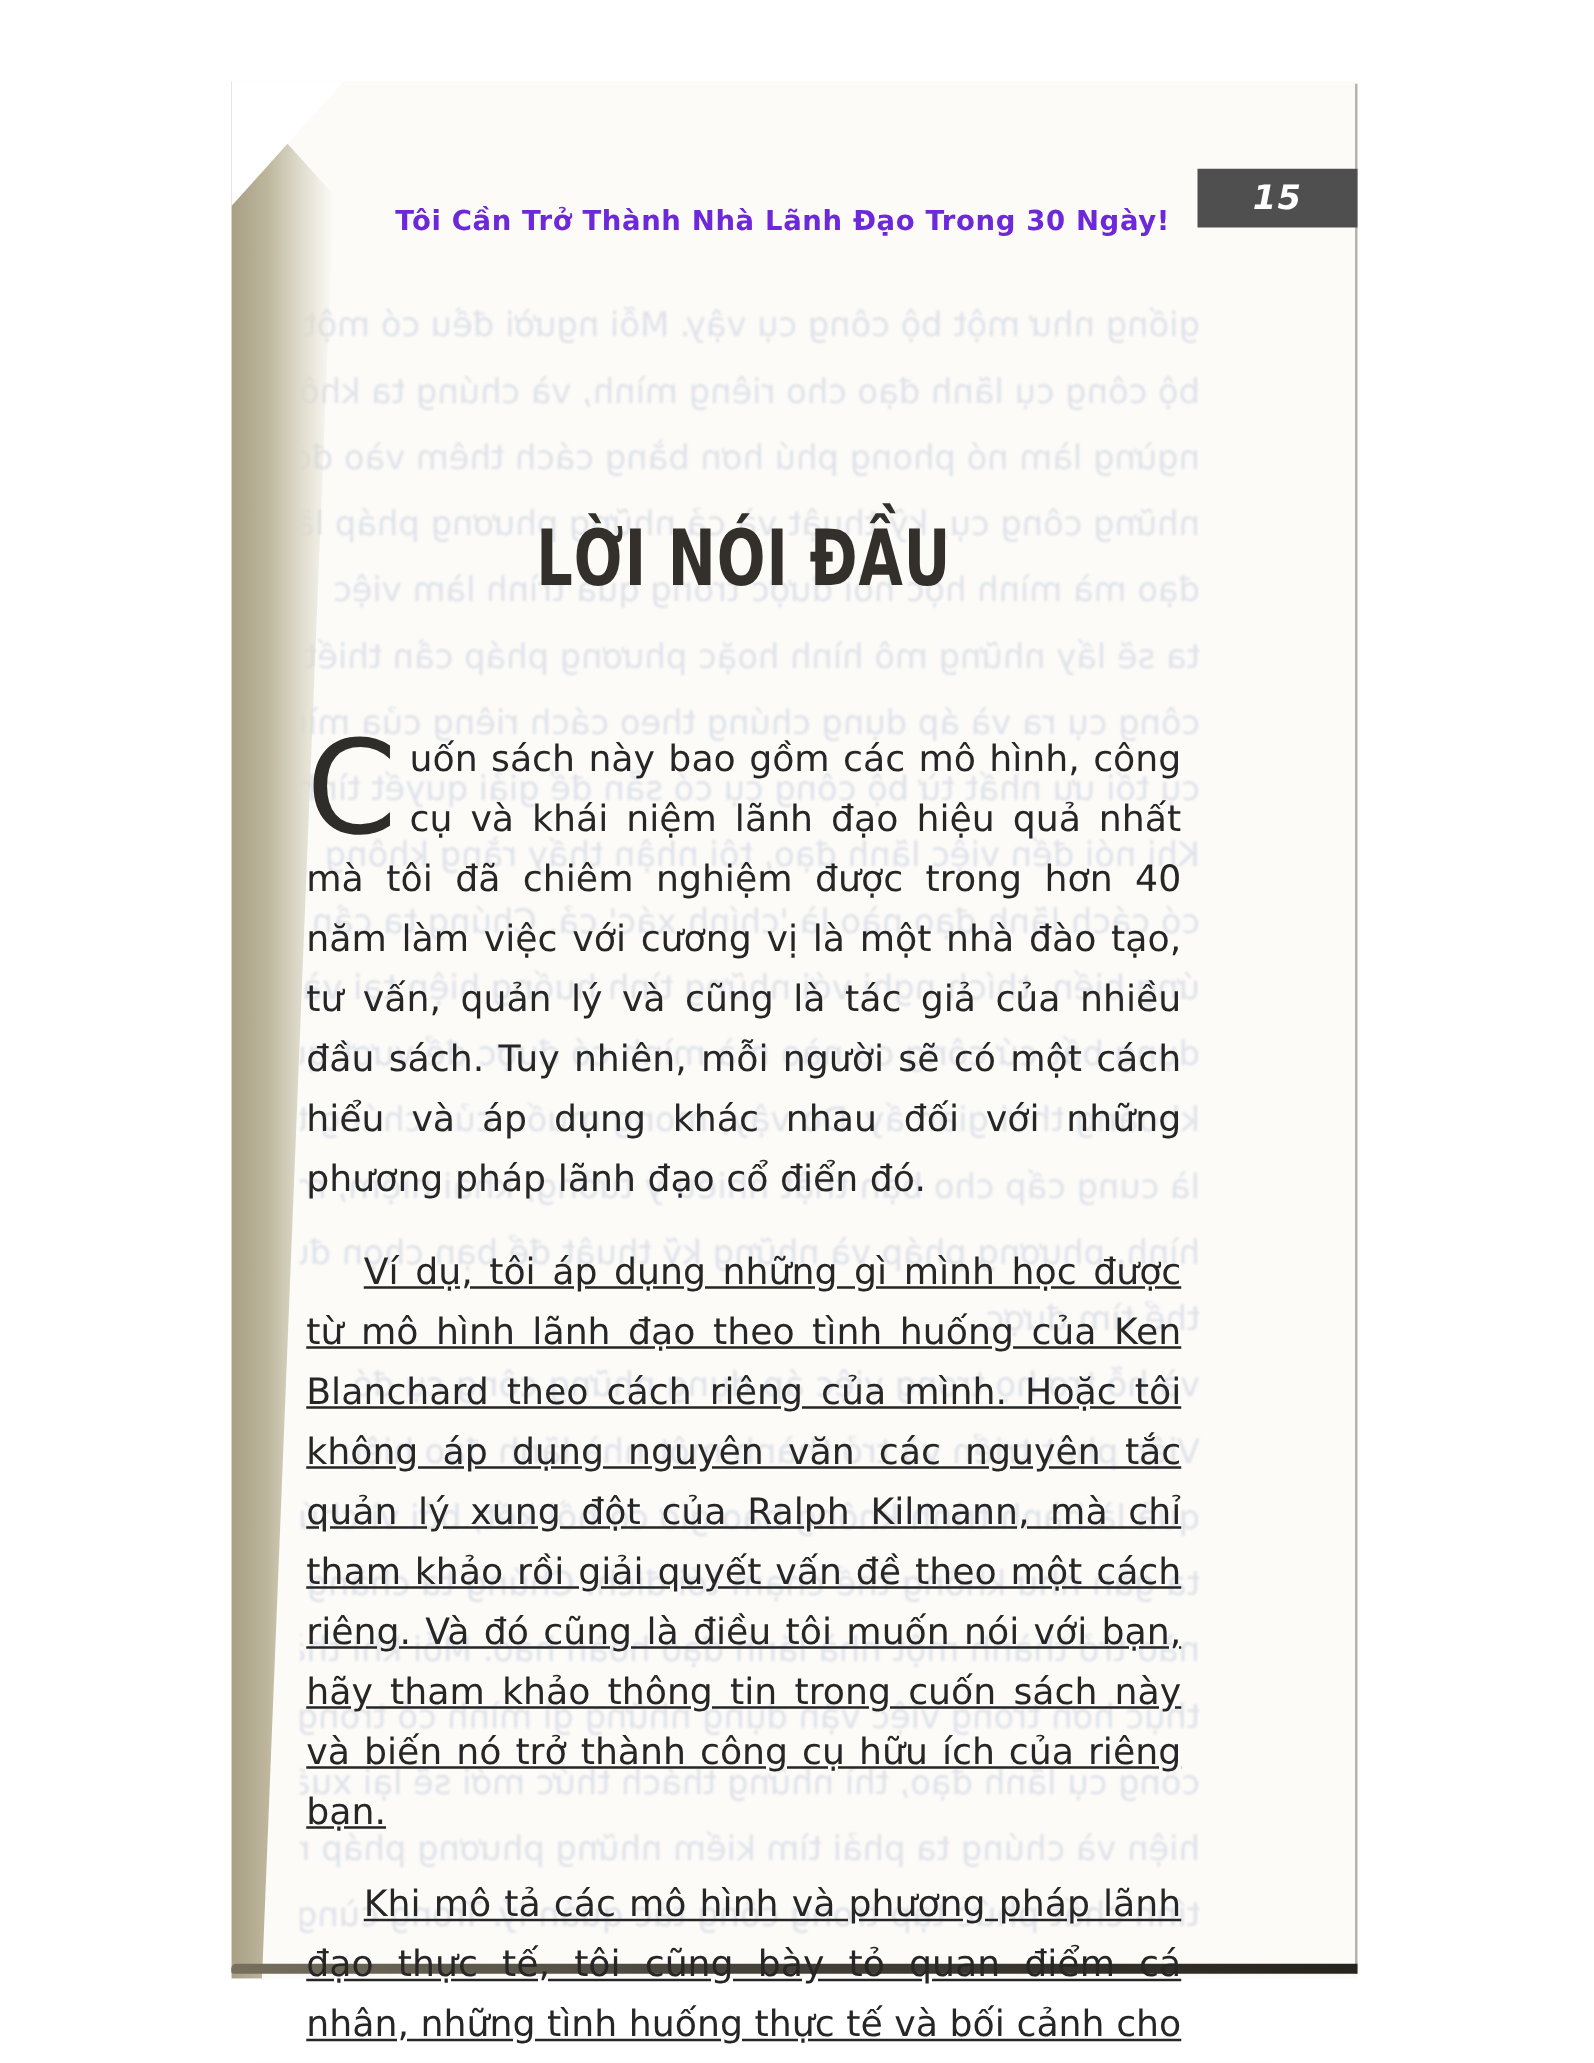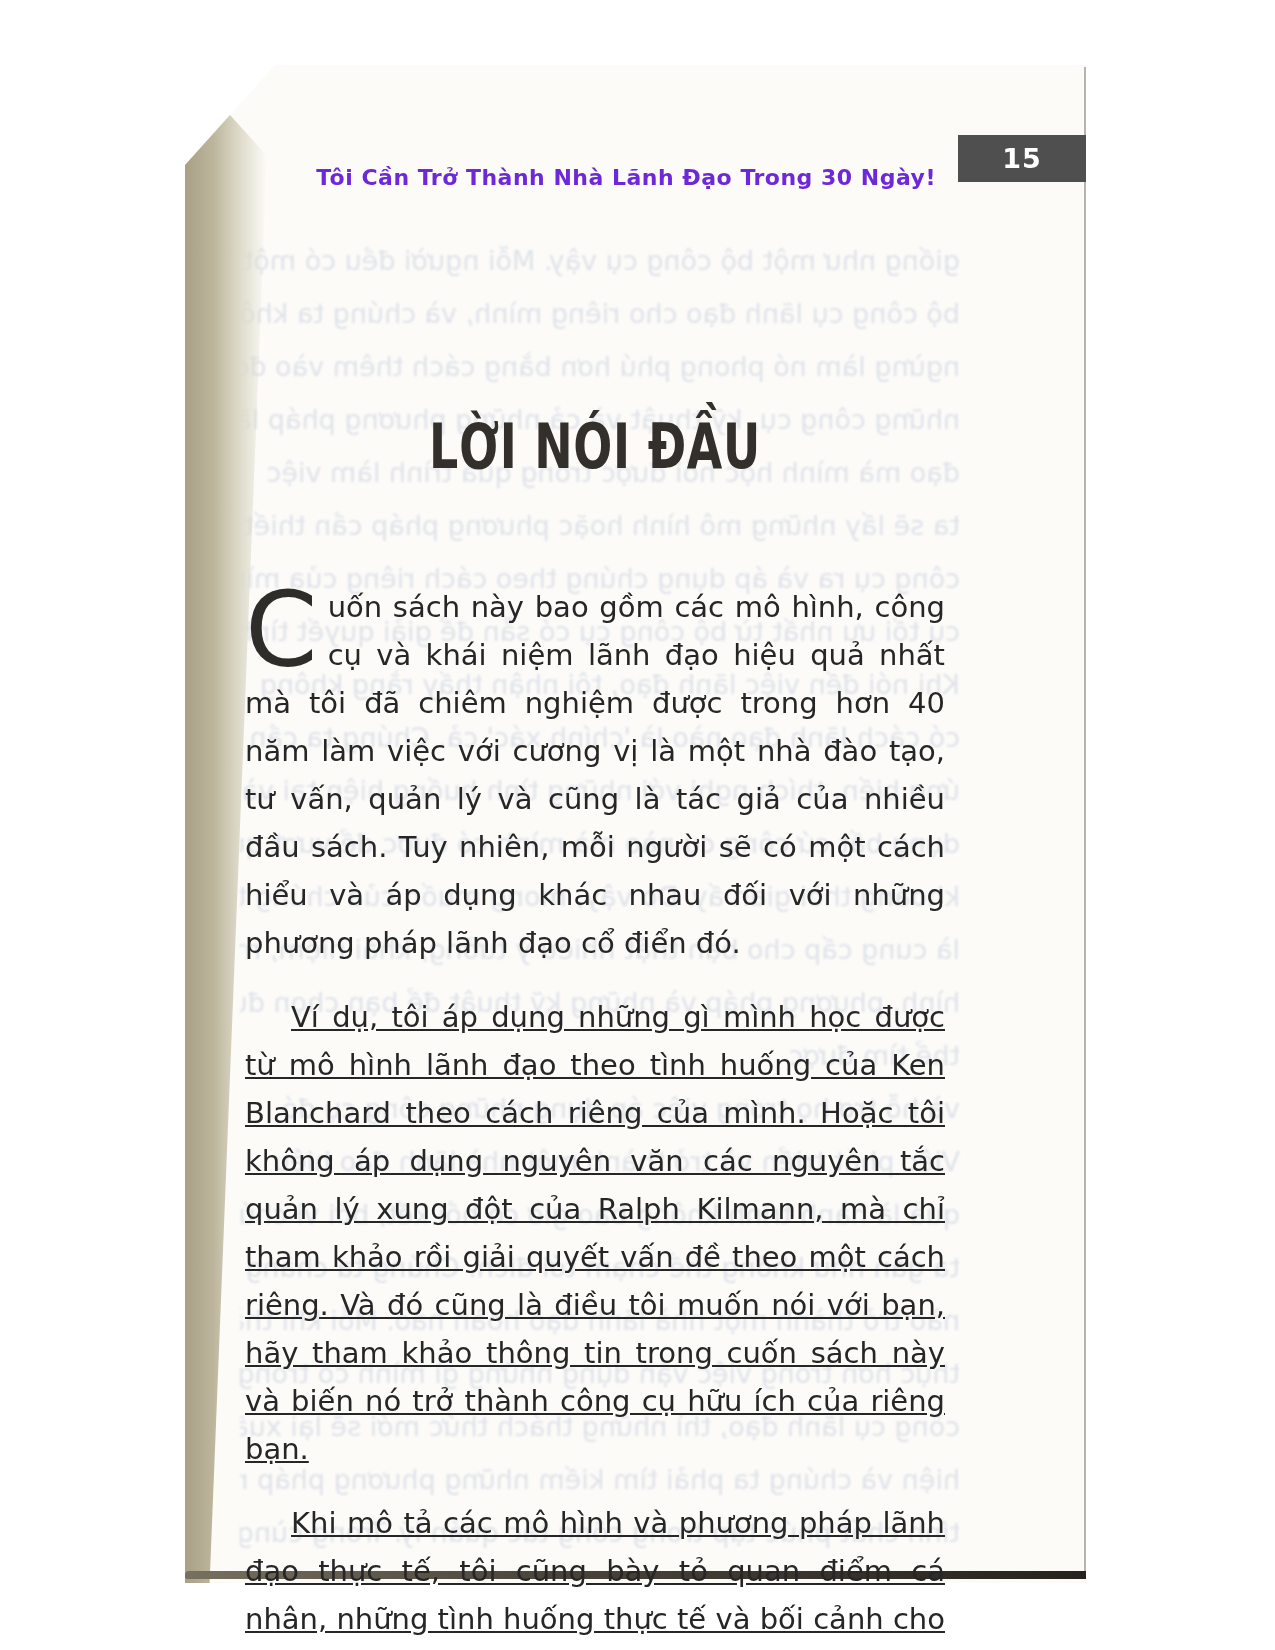--- a/index.html
+++ b/index.html
@@ -40,21 +40,21 @@
     font-size:27px;color:#ccd2e0;opacity:0.6;white-space:nowrap;overflow:hidden;
   }
   
   .running-title{
     position:absolute;top:72px;right:150px;
     font-size:22px;font-weight:bold;color:#6d28d9;letter-spacing:0.5px;white-space:nowrap;margin-top:28px;
   }
   .page-number-badge{
     position:absolute;top:70px;right:0;width:128px;height:47px;
     background:#4f4f4f;color:#ffffff;display:flex;align-items:center;justify-content:center;
-    font-size:27px;font-weight:bold;letter-spacing:1px;
+    font-size:27px;font-weight:bold;letter-spacing:1px;font-style:italic;
   }
   
   .chapter-title{
     position:absolute;top:345px;left:60px;width:700px;text-align:center;
     font-size:62px;font-weight:bold;color:#33302c;letter-spacing:1px;
     transform:scaleX(0.74);transform-origin:center;white-space:nowrap;
   }
   
   .content{
     position:absolute;left:60px;top:518px;width:700px;

